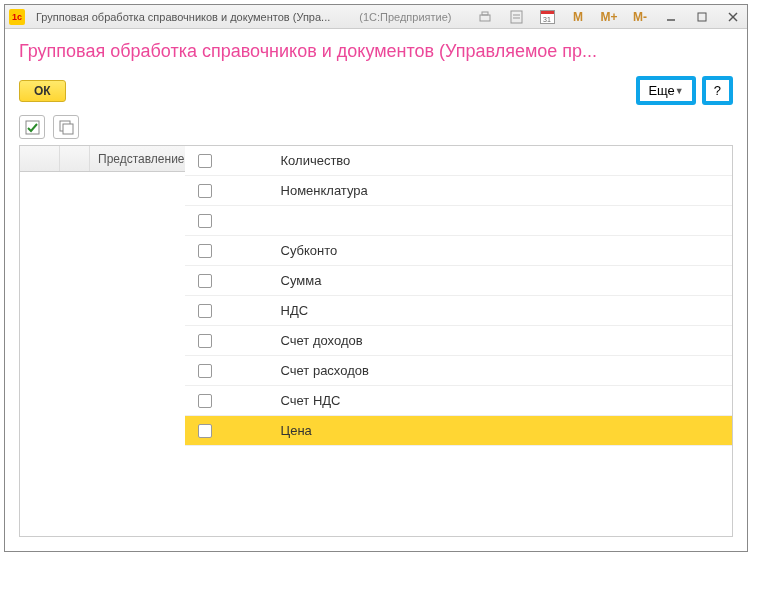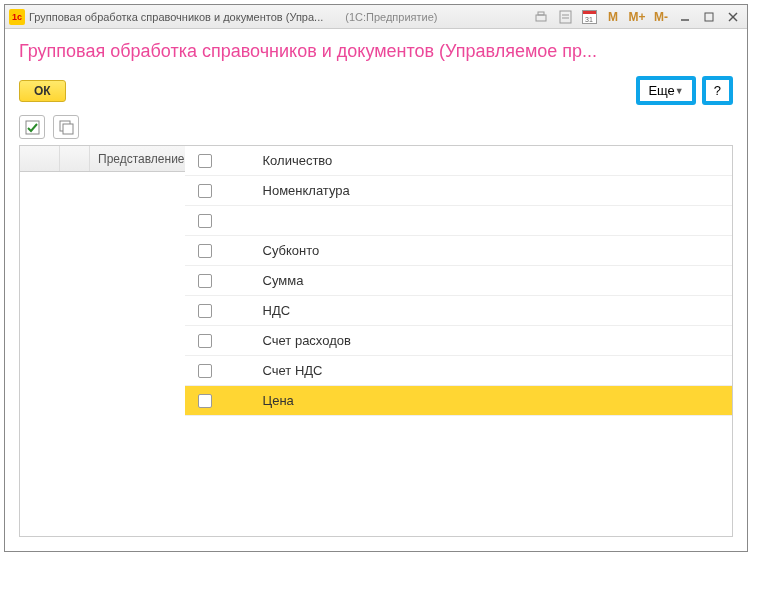--- a/index.html
+++ b/index.html
@@ -22,21 +22,21 @@
     display: flex;
     flex-direction: column;
   }
   .titlebar {
     height: 24px;
     background: linear-gradient(#f4f4f4,#e9e9e9);
     border-bottom: 1px solid #ccc;
     display: flex;
     align-items: center;
     padding: 0 4px;
-    gap: 4px;
+    gap: 11px;
     font-size: 11px;
     color: #555;
     justify-content: center;
   }
   .title-icon {
     width: 16px; height: 16px;
     background: #ffcc00;
     border-radius: 2px;
     display: flex; align-items:center; justify-content:center;
     font-size: 9px; font-weight:bold; color:#d00;
@@ -141,20 +141,21 @@
   .td-check {
     width:40px;
     display:flex;align-items:center;justify-content:center;
   }
   .td-icon { width:30px; }
   .td-label {
     flex:1;
     padding-left:8px;
     font-size:13px;
     color:#333;
+    margin-left:18px;
   }
   .chk {
     width:14px;height:14px;
     border:1px solid #999;
     border-radius:2px;
     background:#fff;
   }
   .cal-icon{
     width:15px;height:14px;border:1px solid #999;background:#fff;position:relative;font-size:7px;
     display:flex;align-items:flex-end;justify-content:center;color:#666;
@@ -282,20 +283,27 @@
               <div class="chk"></div>
             </div>
             <div class="td-icon"></div>
             <div class="td-label">НДС</div>
           </div>
           <div class="trow">
             <div class="td-check">
               <div class="chk"></div>
             </div>
             <div class="td-icon"></div>
+            <div class="td-label">Счет доходов</div>
+          </div>
+          <div class="trow">
+            <div class="td-check">
+              <div class="chk"></div>
+            </div>
+            <div class="td-icon"></div>
             <div class="td-label">Счет расходов</div>
           </div>
           <div class="trow">
             <div class="td-check">
               <div class="chk"></div>
             </div>
             <div class="td-icon"></div>
             <div class="td-label">Счет НДС</div>
           </div>
           <div class="trow selected">

